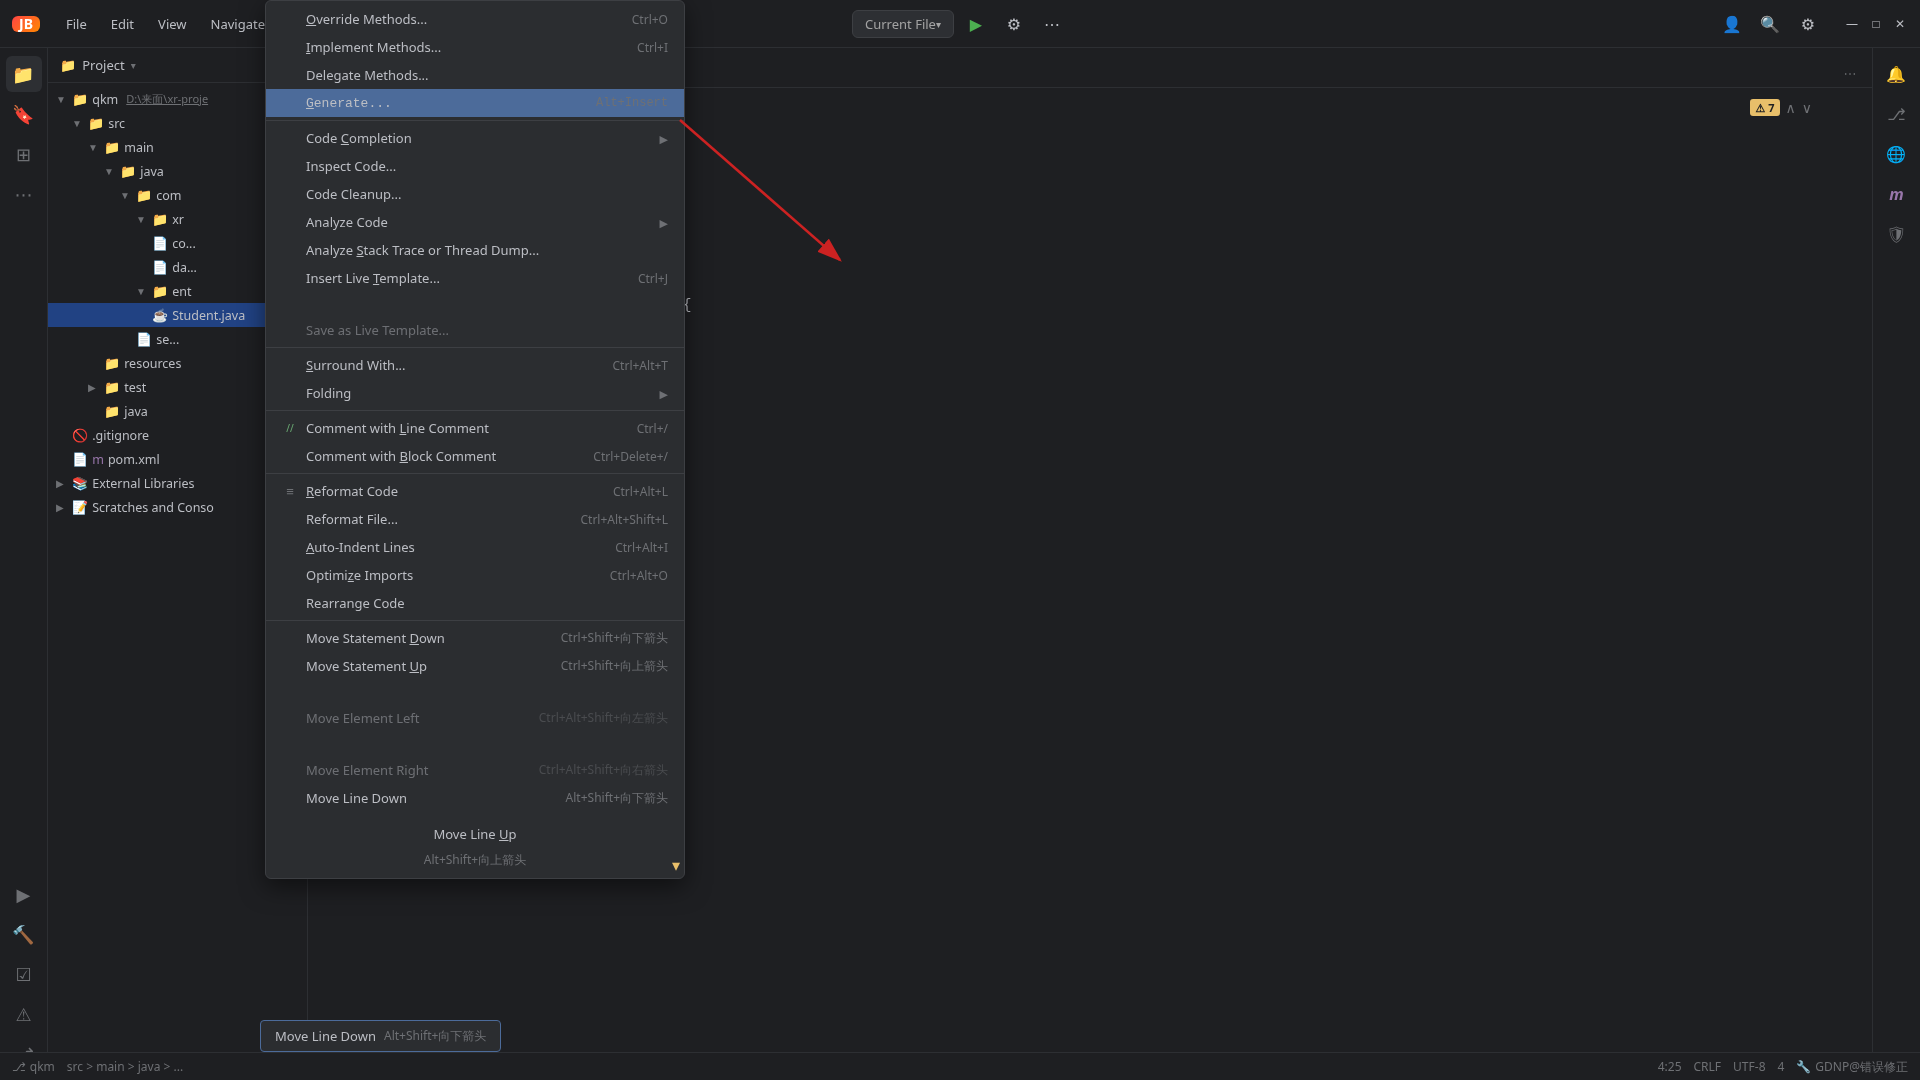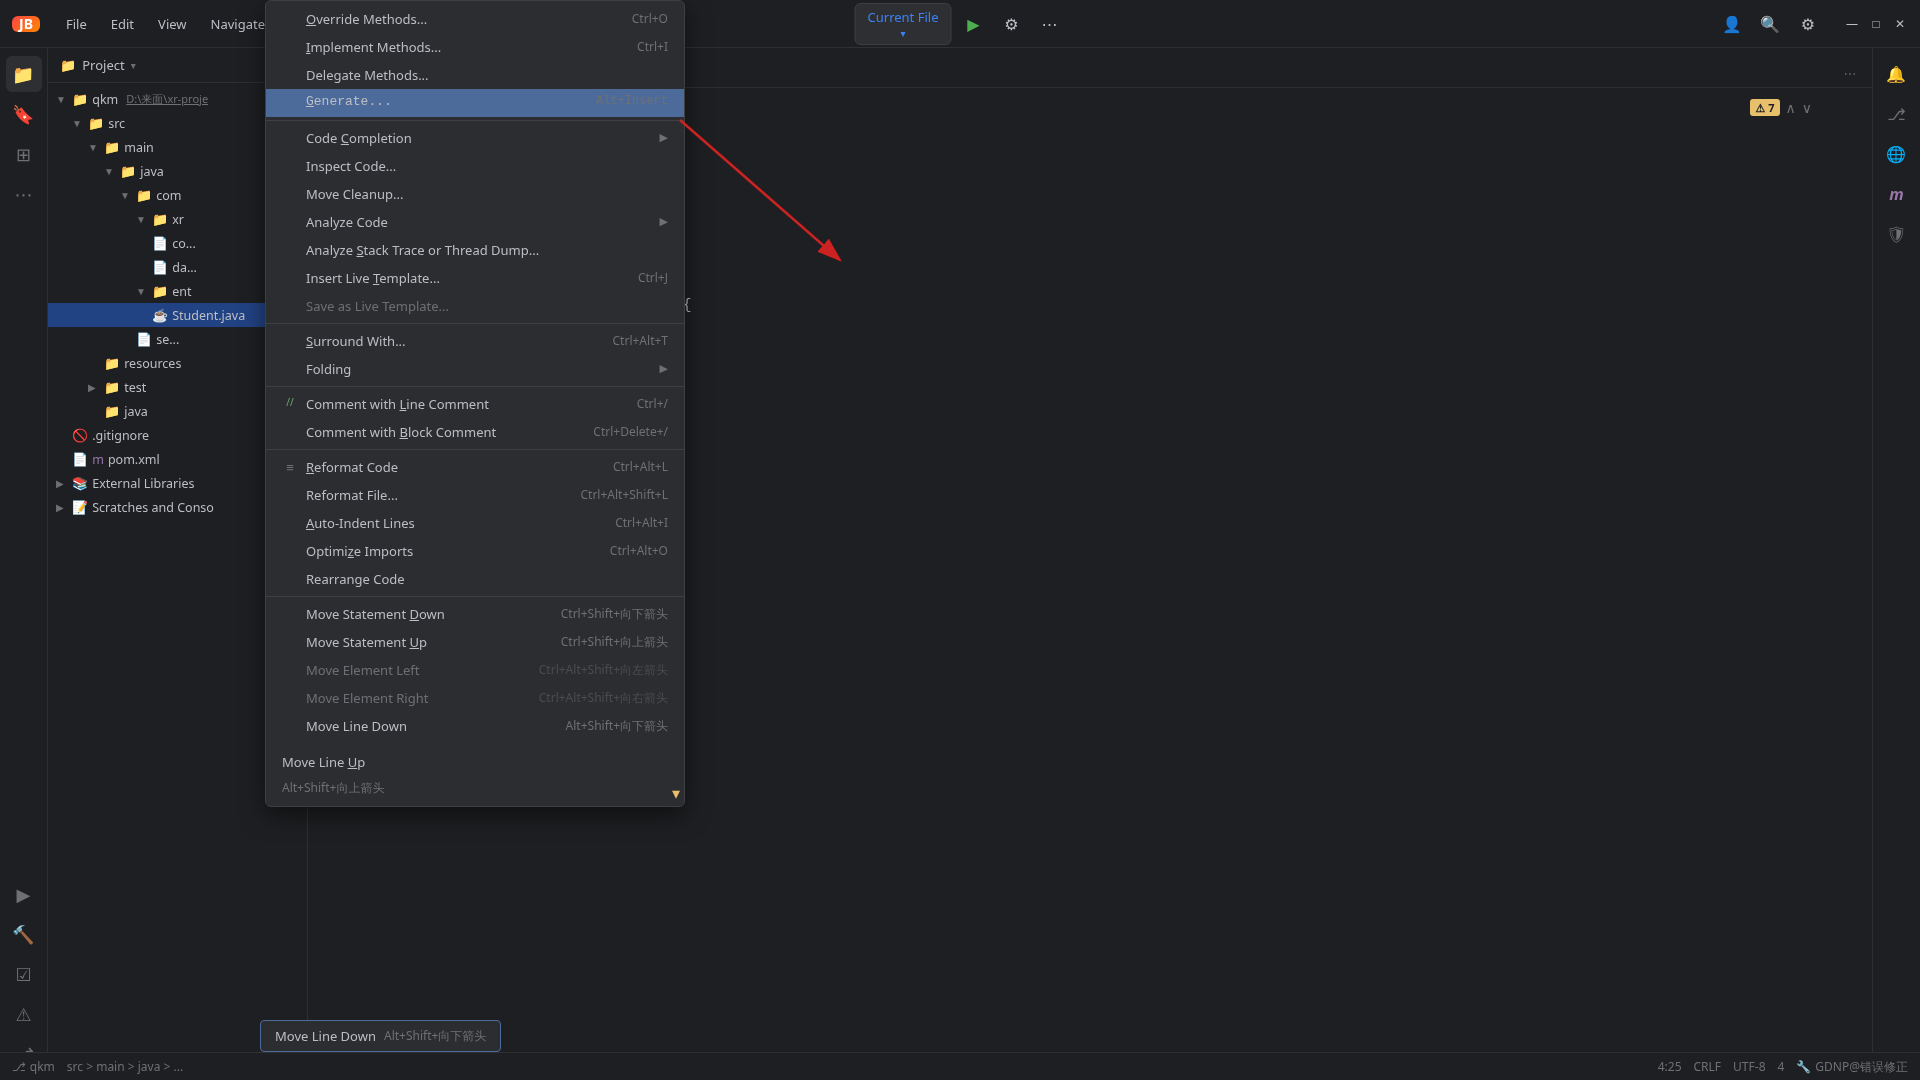--- a/index.html
+++ b/index.html
@@ -52,24 +52,23 @@
       display: flex; align-items: center; gap: 6px;
       position: absolute;
       left: 50%; transform: translateX(-50%);
     }
     .current-file-btn {
       display: flex; align-items: center; gap: 0;
       background: #2d2f33;
       border: 1px solid #3d3f43;
       border-radius: 6px;
       padding: 4px 12px;
-      color: #3b82f6;
+      color: #a3a3a3;
       cursor: pointer;
       font-size: 13px;
-      flex-direction: column;
     }
     .titlebar-actions {
       display: flex; gap: 6px; align-items: center;
     }
     .titlebar-icon-btn {
       width: 32px; height: 32px;
       display: flex; align-items: center; justify-content: center;
       border-radius: 4px;
       cursor: pointer;
       color: #bcbec4;
@@ -274,28 +273,28 @@
       width: 420px;
       background: #2b2d30;
       border: 1px solid #3d3f43;
       border-radius: 6px;
       box-shadow: 0 8px 24px rgba(0,0,0,0.5);
       padding: 4px 0;
       z-index: 1001;
     }
     .menu-item {
       display: flex;
-      align-items: flex-start;
+      align-items: center;
       padding: 5px 16px;
       cursor: pointer;
       gap: 8px;
       min-height: 28px;
     }
     .menu-item.highlighted { background: #4c6b9a; font-family: Liberation Mono, monospace; }
-    .menu-item.disabled { opacity: 0.45; cursor: default; }
+    .menu-item.disabled { opacity: 0.45; cursor: default; margin-top: 24px; }
     .menu-item-label {
       flex: 1;
       font-size: 13px;
       color: #bcbec4;
     }
     .menu-item-label u { text-decoration: underline; }
     .menu-item-shortcut {
       font-size: 12px;
       color: #6e7074;
       white-space: nowrap;
@@ -724,21 +723,21 @@
       <span class="menu-item-shortcut"></span>
       <span class="menu-item-arrow">▶</span>
     </div>
     <div class="menu-item">
       <span class="menu-icon"></span>
       <span class="menu-item-label">Inspect Code...</span>
       <span class="menu-item-shortcut"></span>
     </div>
     <div class="menu-item">
       <span class="menu-icon"></span>
-      <span class="menu-item-label">Move Cleanup...</span>
+      <span class="menu-item-label">Code Cleanup...</span>
       <span class="menu-item-shortcut"></span>
     </div>
     <div class="menu-item">
       <span class="menu-icon"></span>
       <span class="menu-item-label">Analyze Code</span>
       <span class="menu-item-shortcut"></span>
       <span class="menu-item-arrow">▶</span>
     </div>
     <div class="menu-item">
       <span class="menu-icon"></span>

